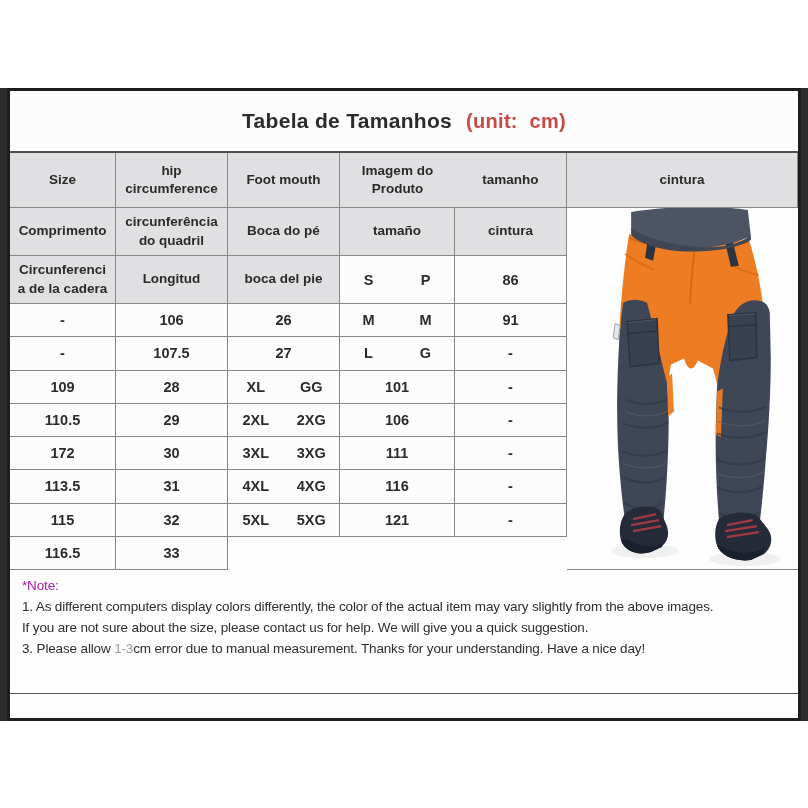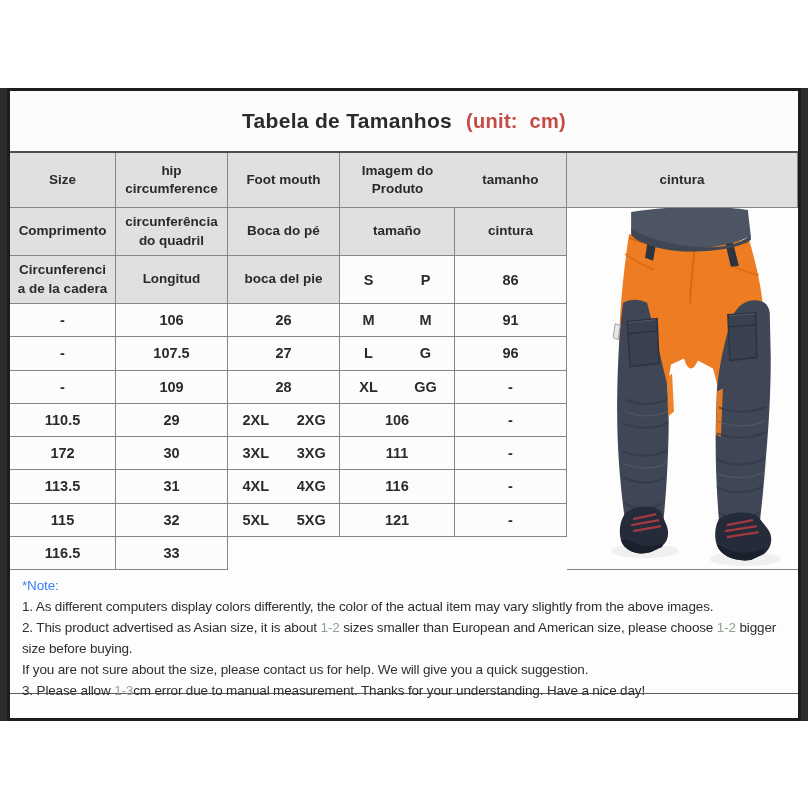--- a/index.html
+++ b/index.html
@@ -45,21 +45,21 @@
   }
   .img-cell svg{width:100%;height:100%;display:block;}
 
   .notes{
     width:788px;height:124px;box-sizing:border-box;
     border-bottom:1px solid #5a5a5a;
     padding:5px 12px 0 12px;
     font-size:13.5px;letter-spacing:-0.15px;color:#2e2e2e;line-height:21px;
   }
   .notes .nline{white-space:normal;}
-  .note-label{color:#3b82f6;}
+  .note-label{color:#a21caf;}
   .muted{color:#94a294;}
   .filler{width:788px;height:22px;background:#fefefe;}
 </style>
 </head>
 <body>
 
 <div class="edge-strip edge-left"></div>
 <div class="edge-strip edge-right"></div>
 
 <div class="size-table">
@@ -198,31 +198,31 @@
     <div class="cell data">-</div>
     <div class="cell data">107.5</div>
     <div class="cell data">27</div>
 
     <div class="cell data">
         <div class="size-pair">
           <span>L</span>
           <span>G</span>
         </div>
       </div>
-    <div class="cell data">96</div>
     <div class="cell data">-</div>
     <div class="cell data">109</div>
     <div class="cell data">28</div>
 
     <div class="cell data">
         <div class="size-pair">
           <span>XL</span>
           <span>GG</span>
         </div>
       </div>
+    <div class="cell data">101</div>
     <div class="cell data">-</div>
     <div class="cell data">110.5</div>
     <div class="cell data">29</div>
 
     <div class="cell data">
         <div class="size-pair">
           <span>2XL</span>
           <span>2XG</span>
         </div>
       </div>
@@ -262,18 +262,17 @@
     <div class="cell data">121</div>
     <div class="cell data">-</div>
     <div class="cell data">116.5</div>
     <div class="cell data">33</div>
 
   </div>
 
   <div class="notes">
     <div class="nline note-label">*Note:</div>
     <div class="nline">1. As different computers display colors differently, the color of the actual item may vary slightly from the above images.</div>
-    <div class="nline"><span>2. This product advertised as Asian size, it is about </span><span class="muted">1-2</span><span> sizes smaller than European and American size, please choose </span><span class="muted">1-2</span><span> bigger size before buying.</span></div>
     <div class="nline">If you are not sure about the size, please contact us for help. We will give you a quick suggestion.</div>
     <div class="nline"><span>3. Please allow </span><span class="muted">1-3</span><span>cm error due to manual measurement. Thanks for your understanding. Have a nice day!</span></div>
   </div>
   <div class="filler"></div>
 </div>
 
 </body></html>

